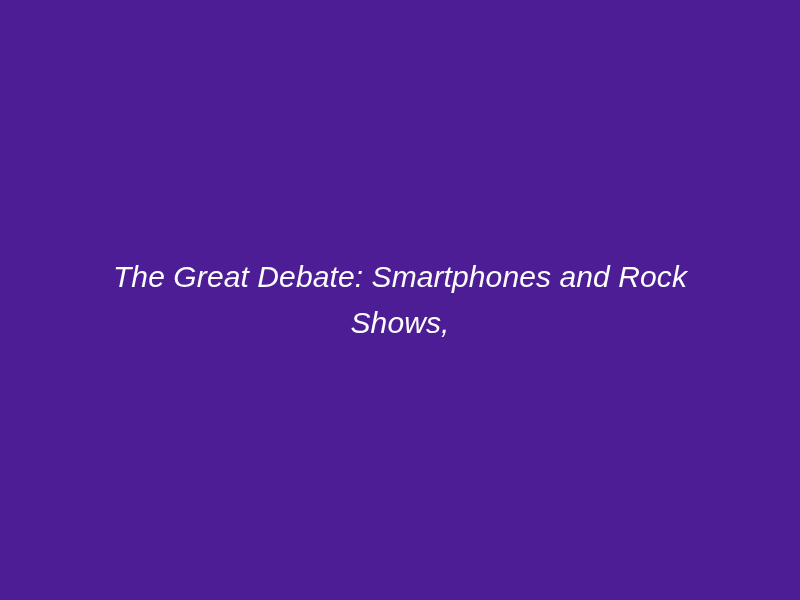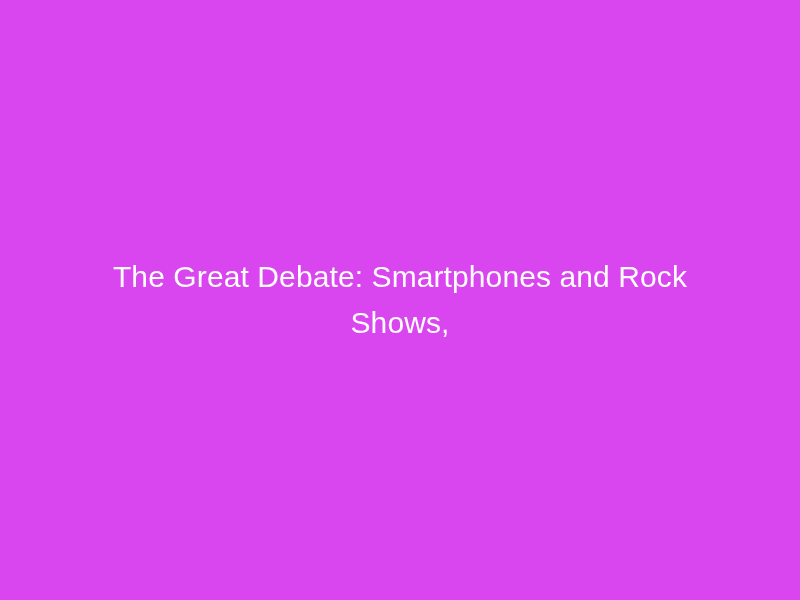--- a/index.html
+++ b/index.html
@@ -44,19 +44,19 @@
     font-weight: 400;
     line-height: 46px;
     letter-spacing: 0.1px;
     word-wrap: break-word;
     overflow-wrap: break-word;
   }
 </style>
 </head>
 <body>
 
-<div class="placeholder-card" style="background-color: #d946ef;">
+<div class="placeholder-card" style="background-color: #4c1d95; font-style: italic;">
 
   <div class="title-block">
     <h1 class="title-text" style="color: rgb(253, 253, 253);">The Great Debate: Smartphones and Rock Shows,</h1>
   </div>
 
 </div>
 
 </body></html>

